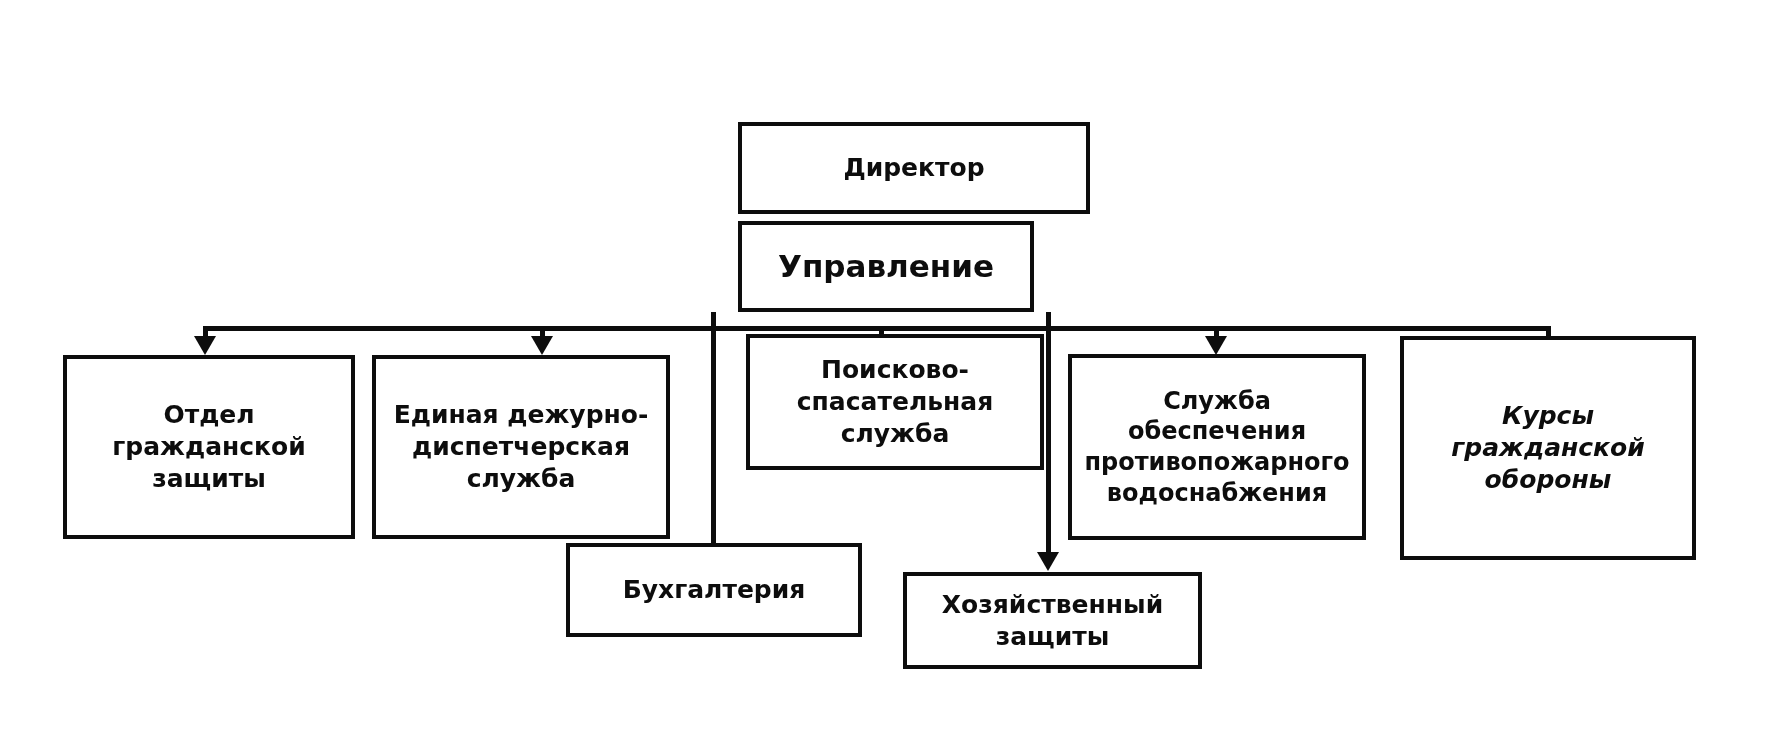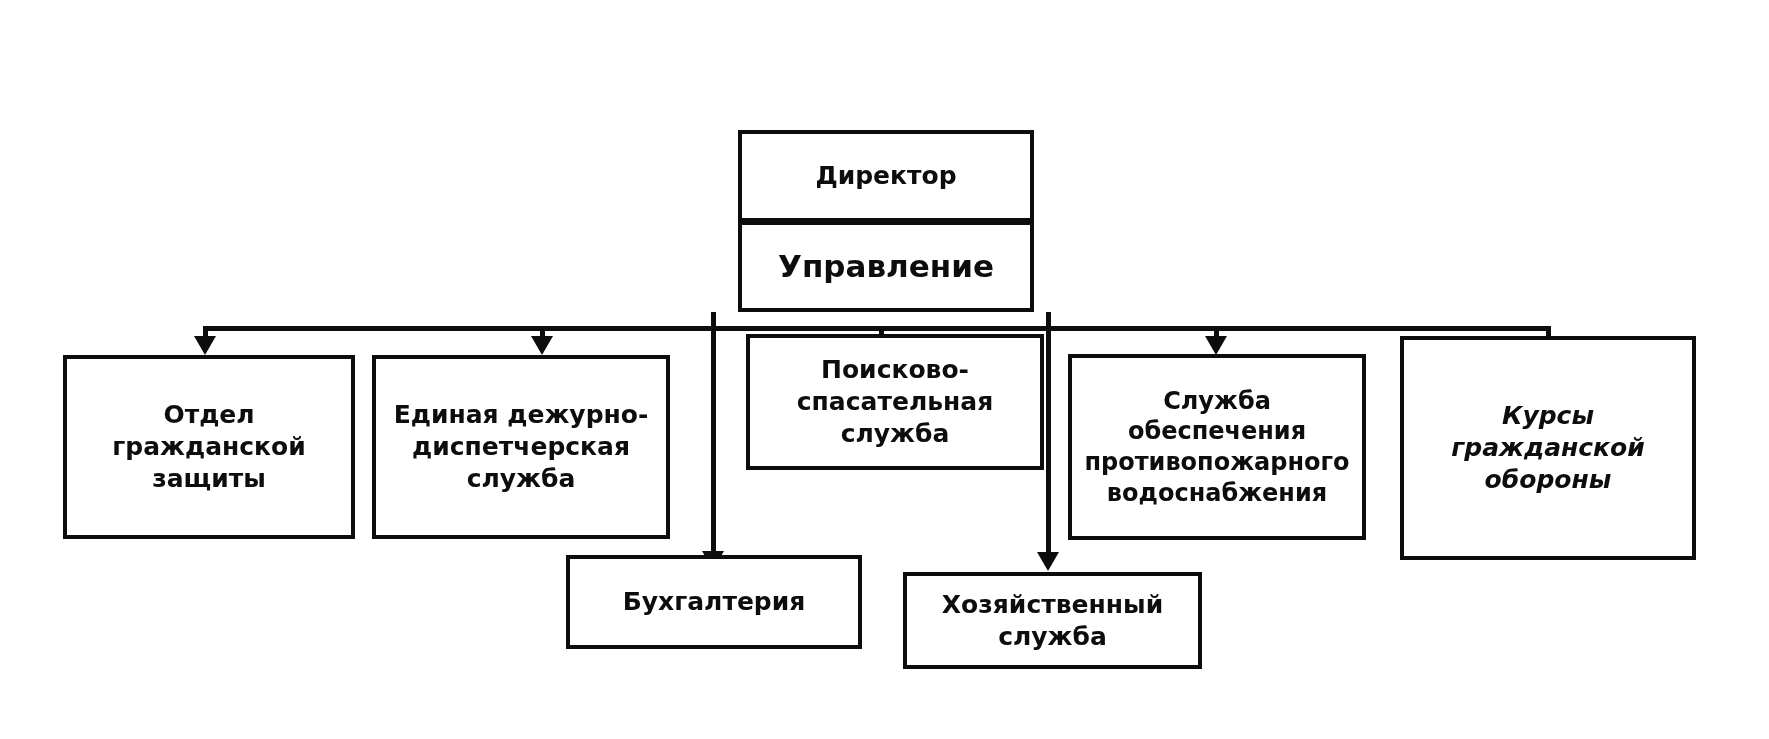--- a/index.html
+++ b/index.html
@@ -55,21 +55,21 @@
     border-left: 11px solid transparent;
     border-right: 11px solid transparent;
     border-top: 19px solid #0d0d0d;
   }
 </style>
 </head>
 <body>
 
 <div id="chart-root">
 
-  <div class="node t-dir" style="left:738px; top:130px; width:296px; height:92px;justify-content:center;">
+  <div class="node t-dir" style="left:738px; top:122px; width:352px; height:92px;justify-content:center;">
     <span class="label">Директор</span>
   </div>
 
   <div class="node t-upr" style="left:738px; top:221px; width:296px; height:91px;">
     <span class="label">Управление</span>
   </div>
 
   <div class="conn v-line" style="left:711px; top:312px; height:18px;"></div>
 
   <div class="conn v-line" style="left:1046px; top:312px; height:18px;"></div>
@@ -121,22 +121,22 @@
 противопожарного
 водоснабжения</span>
   </div>
 
   <div class="node t-leaf" style="left:1400px; top:336px; width:296px; height:224px;font-style:italic;">
     <span class="label">Курсы
 гражданской
 обороны</span>
   </div>
 
-  <div class="node t-bottom" style="left:566px; top:555px; width:296px; height:94px;">
+  <div class="node t-bottom" style="left:566px; top:543px; width:296px; height:94px;">
     <span class="label">Бухгалтерия</span>
   </div>
 
   <div class="node t-bottom" style="left:903px; top:572px; width:299px; height:97px;">
     <span class="label">Хозяйственный
-служба</span>
+защиты</span>
   </div>
 
 </div>
 
 </body></html>

